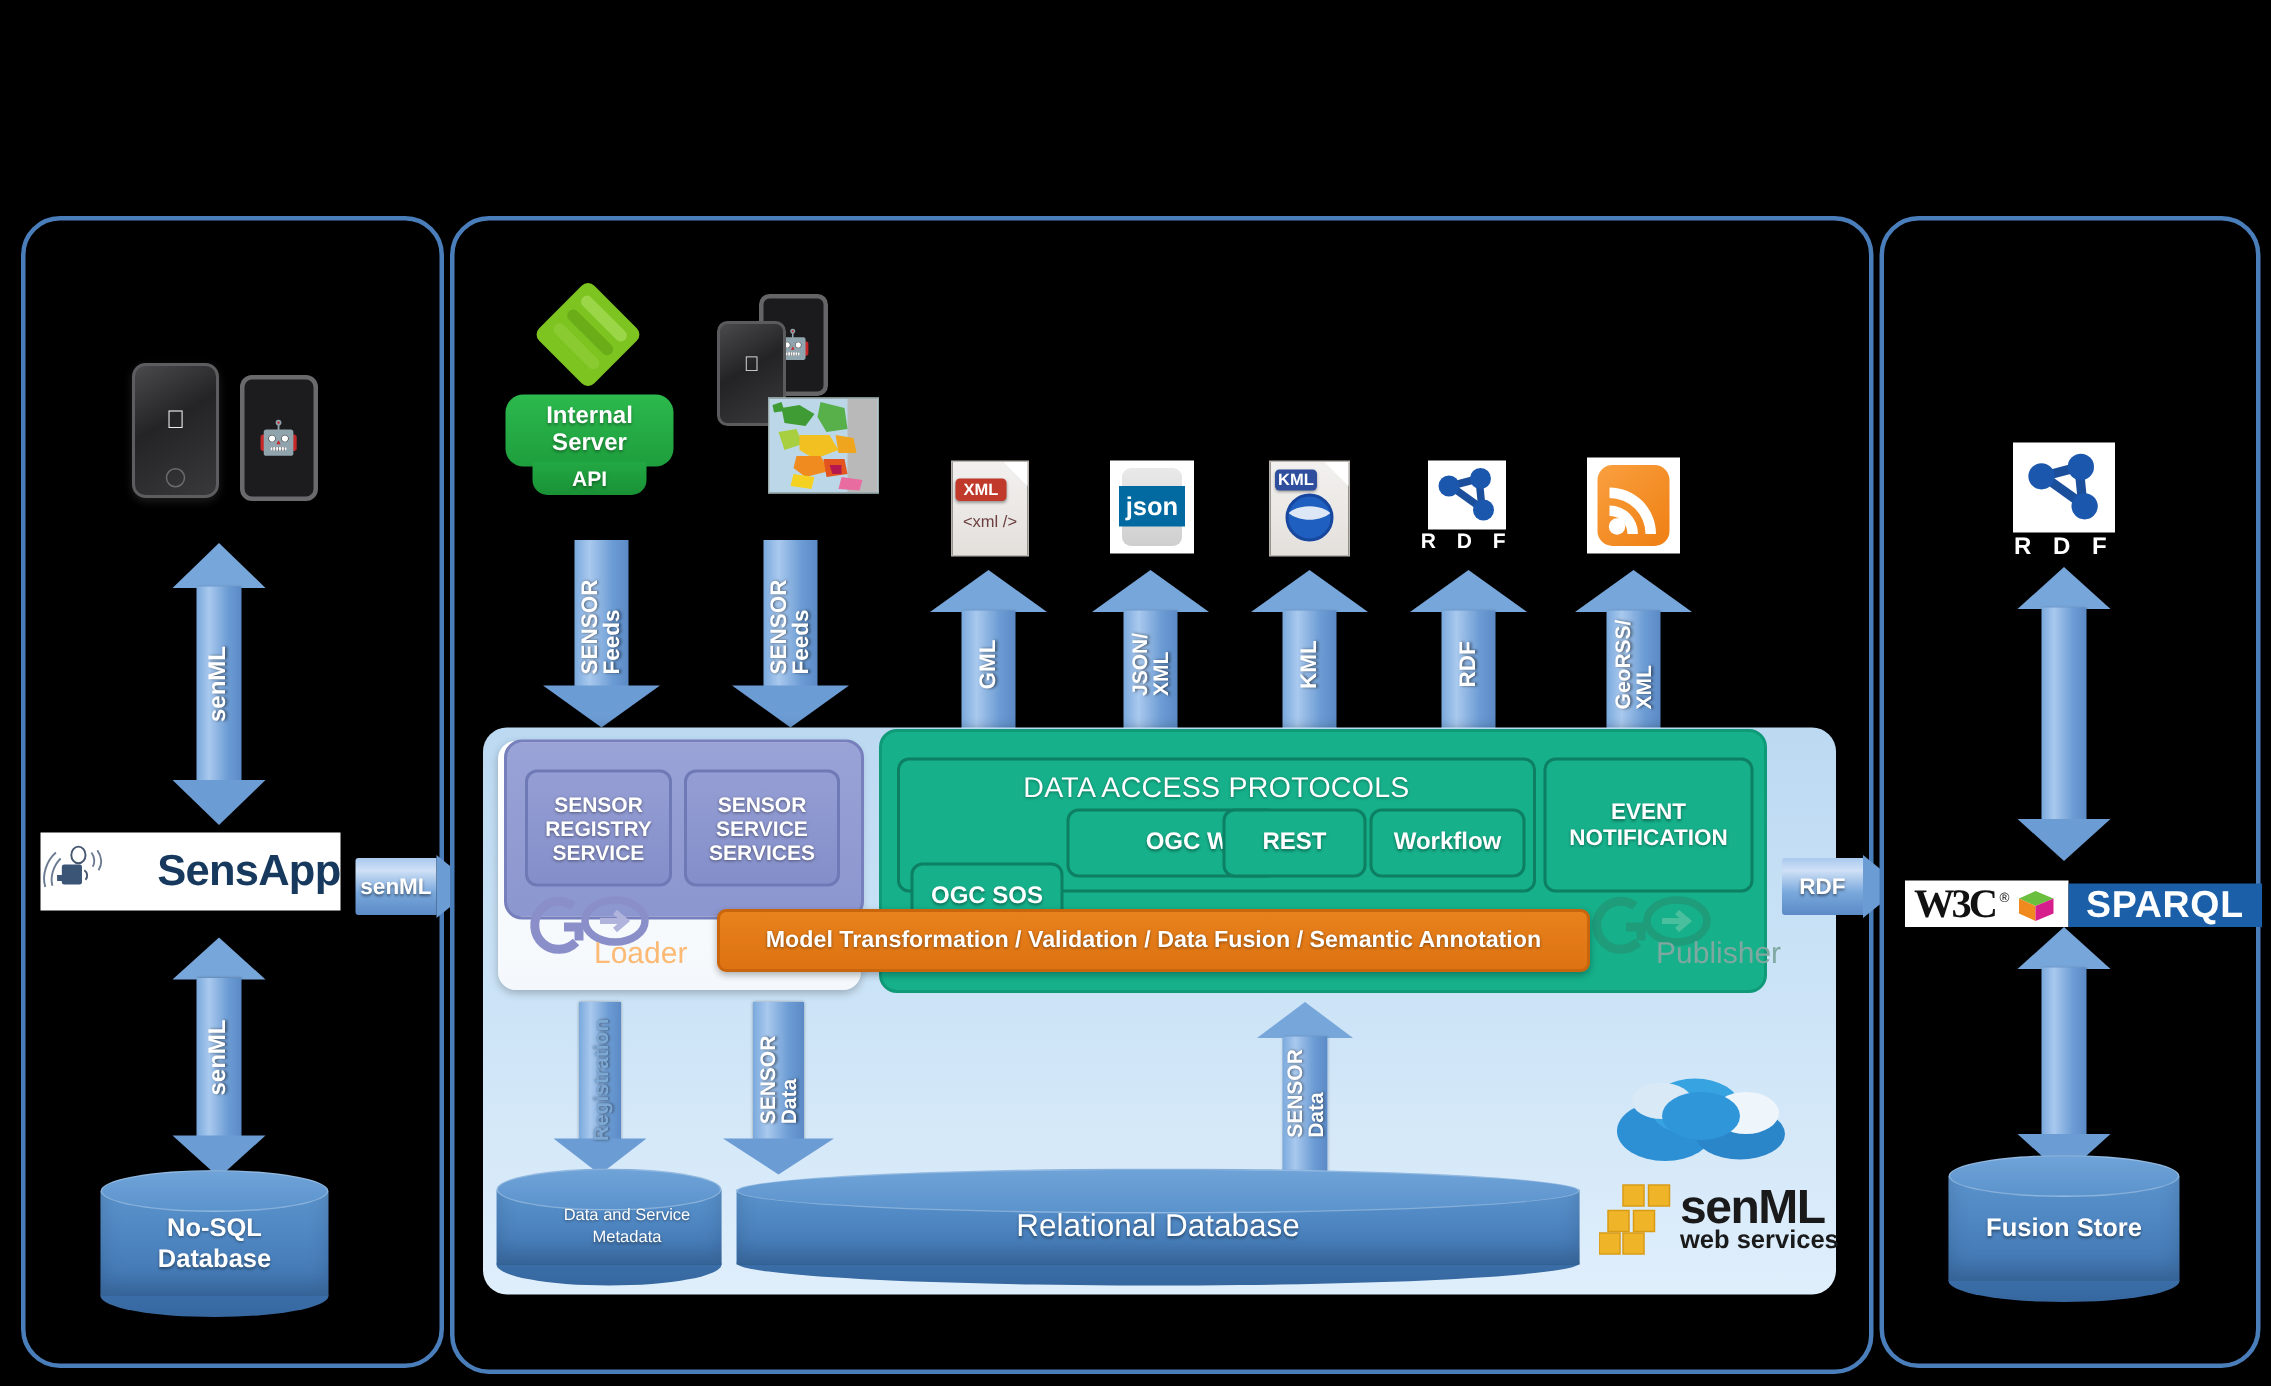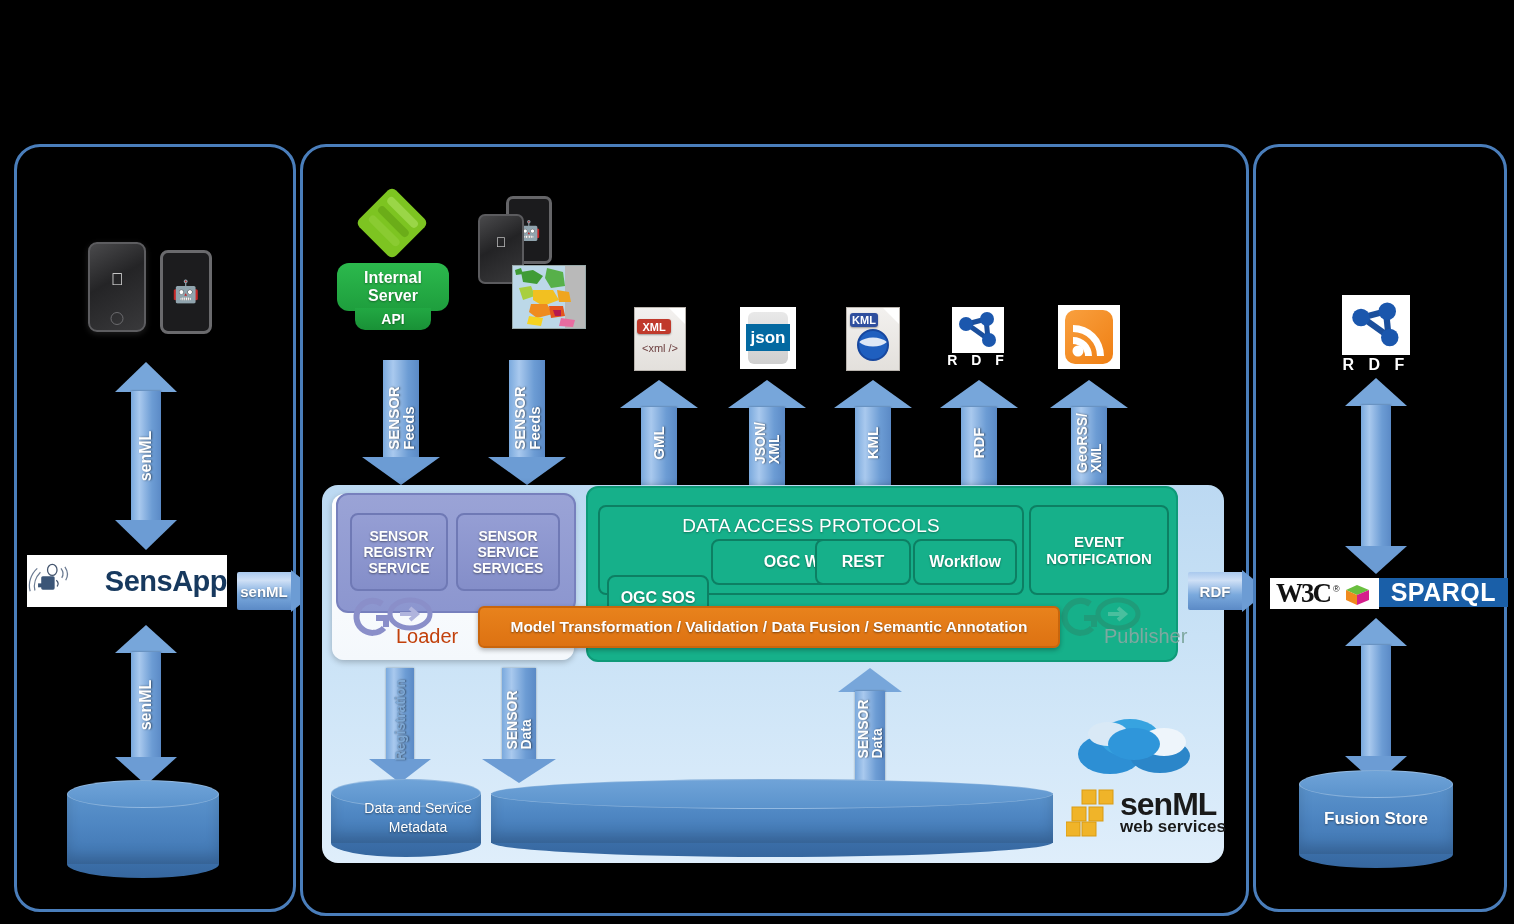--- a/index.html
+++ b/index.html
@@ -95,21 +95,21 @@
 
   
   .fileicon{position:absolute;background:linear-gradient(to bottom,#f3f1ef 0%,#e3e0dc 100%);
             border:1px solid #b9b4ae;box-shadow:0 1px 3px rgba(0,0,0,.4);}
   .fold{position:absolute;right:0;top:0;width:0;height:0;
         border-left:16px solid transparent;border-top:16px solid #fff;}
   .badge{position:absolute;color:#fff;font-weight:bold;font-size:11px;
          display:flex;align-items:center;justify-content:center;border-radius:3px;
          box-shadow:0 1px 2px rgba(0,0,0,.35);}
 
-  .sparql{position:absolute;display:flex;align-items:flex-start;
+  .sparql{position:absolute;display:flex;align-items:flex-end;
           box-shadow:0 1px 4px rgba(0,0,0,.5);}
   .sparql .w3c{background:#fff;display:flex;align-items:center;gap:3px;padding:0 6px;}
   .sparql .sq{background:#1a5fa8;color:#fff;font-weight:bold;font-size:25px;
               display:flex;align-items:center;padding:0 12px;letter-spacing:.5px;}
 
   .label-rdf{font-weight:bold;color:#fff;font-size:17px;letter-spacing:5px;text-align:center;}
 </style>
 </head>
 <body>
 
@@ -157,20 +157,24 @@
   <div class="head headtop" style="--hw:31px;--hh:28px;top:0;"></div>
   <div class="shaft" style="top:27px;height:106px;width:30px;"></div>
   <div class="head headbot" style="--hw:31px;--hh:28px;top:132px;"></div>
   <div class="alabel" style="font-size:16px;">senML</div>
 </div>
 
 <div class="cyl" style="left:67px;top:780px;width:152px;height:98px;">
   <div class="bot"></div>
     <div class="body"></div>
     <div class="top"></div>
+  <div class="txt" style="font-size:17px;line-height:1.25;">
+    <span>No-SQL</span><br>
+    <span>Database</span>
+  </div>
 </div>
 
 <div class="harrow" style="left:237px;top:572px;width:80px;height:38px;">
   <div class="hshaft" style="width:55px;">senML</div>
   <div class="hhead" style="--hw:26px;--hh:21px;"></div>
 </div>
 
 <div class="panel" style="left:300px;top:144px;width:943px;height:766px;"></div>
 
 <div class="abs" style="left:352px;top:183px;width:80px;height:80px;">
@@ -336,21 +340,21 @@
        <span>SERVICES</span></div>
 </div>
 
 <div class="abs" style="left:352px;top:596px;width:132px;height:54px;">
   <svg width="92" height="42" viewBox="0 0 92 42" style="position:absolute;left:0;top:0;">
     <path d="M30 8 a16 16 0 1 0 2 24" fill="none" stroke="#8a8fc9" stroke-width="6"></path>
     <path d="M24 22 h10 v9" fill="none" stroke="#8a8fc9" stroke-width="6"></path>
     <ellipse cx="58" cy="18" rx="20" ry="14" fill="none" stroke="#8a8fc9" stroke-width="5"></ellipse>
     <path d="M48 18 l16 0 M58 12 l7 6 l-7 6" fill="none" stroke="#b0b4dd" stroke-width="4"></path>
   </svg>
-  <span style="position:absolute;left:44px;top:29px;font-size:20px;color:#c2410c;">Loader</span>
+  <span style="position:absolute;left:44px;top:29px;font-size:20px;color:#fdba74;">Loader</span>
 </div>
 
 <div class="greenpanel" style="left:586px;top:486px;width:588px;height:172px;"></div>
 <div class="dapbox" style="left:598px;top:505px;width:422px;height:86px;">
   <div class="daptitle">DATA ACCESS PROTOCOLS</div>
 </div>
 <div class="greentile" style="left:607px;top:539px;width:98px;height:42px;margin-top:36px;">OGC SOS</div>
 <div class="greentile" style="left:711px;top:539px;width:98px;height:42px;padding-left:40px;">OGC WFS</div>
 <div class="greentile" style="left:815px;top:539px;width:92px;height:42px;">REST</div>
 <div class="greentile" style="left:913px;top:539px;width:100px;height:42px;">Workflow</div>
@@ -390,30 +394,31 @@
   <div class="alabel two" style="font-size:14px;top:52%;color:#fff;">
     <span>SENSOR</span><br>
     <span>Data</span>
   </div>
 </div>
 
 <div class="cyl" style="left:331px;top:779px;width:150px;height:78px;">
   <div class="bot"></div>
     <div class="body"></div>
     <div class="top"></div>
-  <div class="txt" style="font-size:14px;font-weight:normal;line-height:1.35;padding-left:24px;">
+  <div class="txt" style="font-size:11px;font-weight:normal;line-height:1.35;padding-left:24px;">
     <span>Data and Service</span><br>
     <span>Metadata</span>
   </div>
 </div>
 
 <div class="cyl" style="left:491px;top:779px;width:562px;height:78px;">
   <div class="bot" style="height:30px;"></div>
     <div class="body"></div>
   <div class="top" style="height:30px;"></div>
+  <div class="txt" style="font-size:21px;font-weight:normal;">Relational Database</div>
 </div>
 
 <div class="abs" style="left:1068px;top:712px;width:148px;height:70px;">
   <svg width="148" height="70" viewBox="0 0 148 70">
     <ellipse cx="42" cy="42" rx="32" ry="20" fill="#2d8fd4"></ellipse>
     <ellipse cx="92" cy="44" rx="30" ry="17" fill="#2b86c9"></ellipse>
     <ellipse cx="62" cy="26" rx="30" ry="19" fill="#37a3e0"></ellipse>
     <ellipse cx="96" cy="30" rx="22" ry="14" fill="#eef5fb"></ellipse>
     <ellipse cx="40" cy="22" rx="20" ry="12" fill="#d9e9f6"></ellipse>
     <ellipse cx="66" cy="32" rx="26" ry="16" fill="#2f96da"></ellipse>

